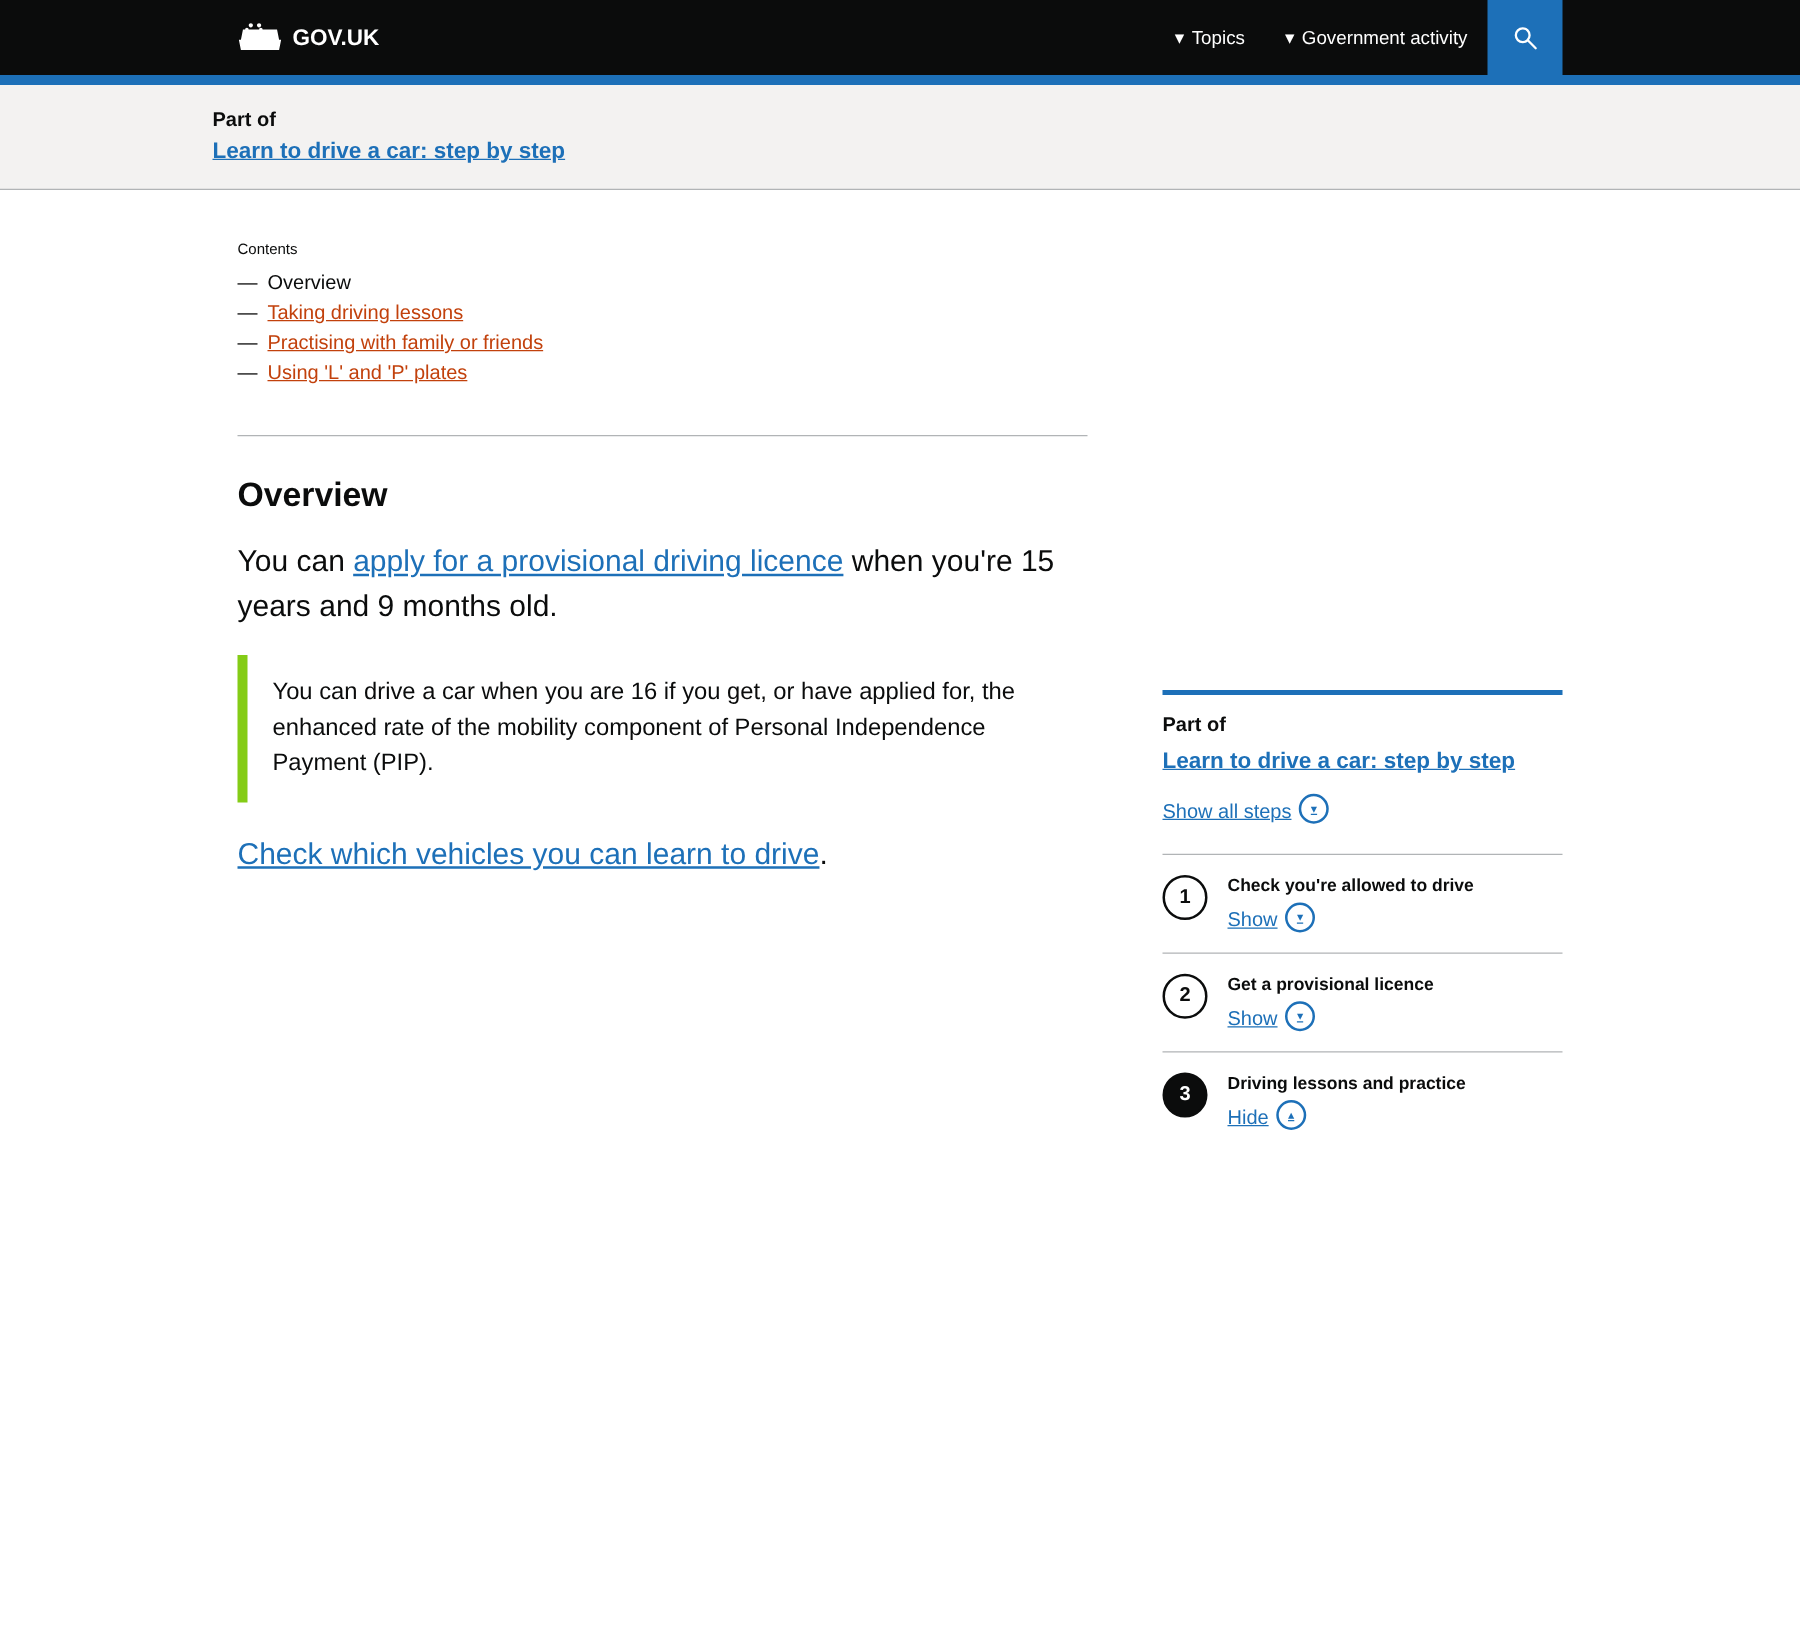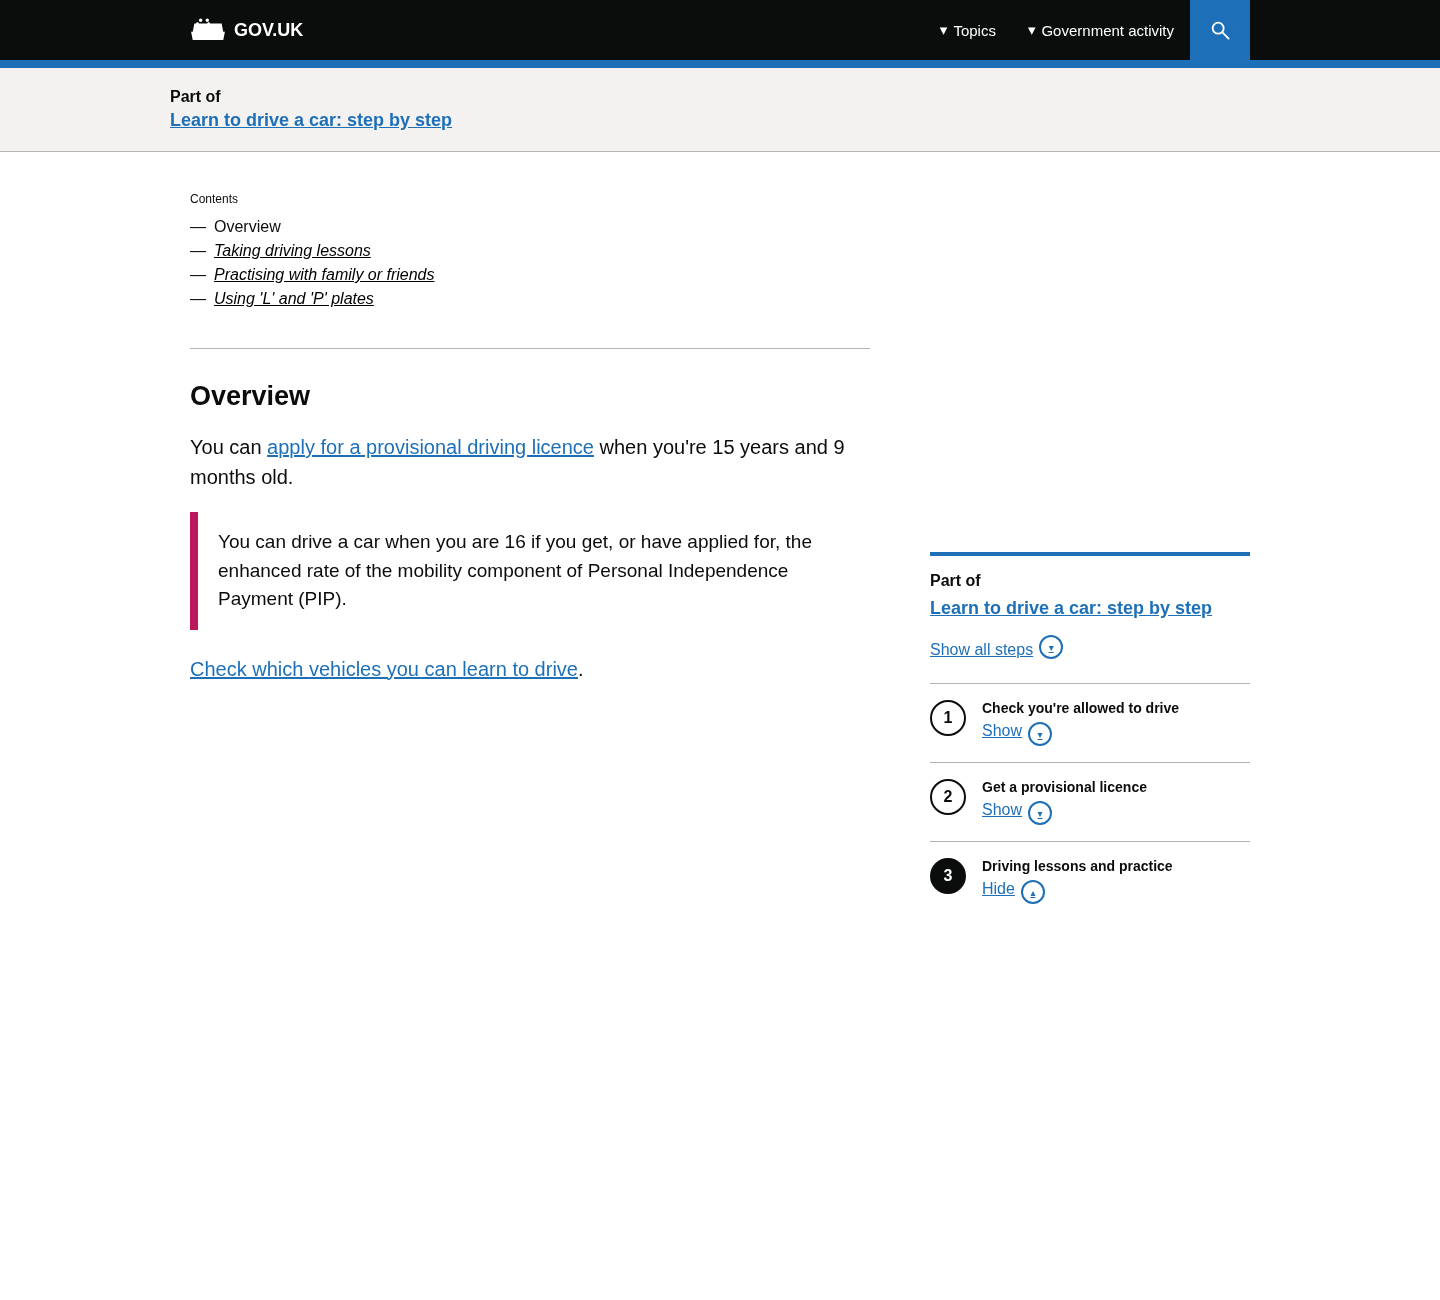--- a/index.html
+++ b/index.html
@@ -31,52 +31,52 @@
 
     
     .page-title { font-size: 48px; font-weight: 700; line-height: 1.1; margin-bottom: 40px; color: #0b0c0c; }
 
     
     .contents-section { margin-bottom: 40px; }
     .contents-heading { font-size: 12px; color: #0b0c0c; margin-bottom: 12px; }
     .contents-list { list-style: none; padding: 0; }
     .contents-list li { display: flex; align-items: baseline; gap: 8px; margin-bottom: 6px; font-size: 16px; }
     .contents-dash { color: #0b0c0c; font-weight: 400; }
-    .contents-list a { color: #000000; text-decoration: underline; font-style: italic; }
+    .contents-list a { color: #c2410c; text-decoration: underline; }
     .contents-list .current { color: #0b0c0c; text-decoration: none; }
 
     
     .section-divider { border: none; border-top: 1px solid #b1b4b6; margin-bottom: 32px; }
 
     
     .section-heading { font-size: 27px; font-weight: 700; margin-bottom: 20px; }
 
     
-    .body-text { font-size: 20px; line-height: 1.5; margin-bottom: 20px; color: #0b0c0c; }
+    .body-text { font-size: 24px; line-height: 1.5; margin-bottom: 20px; color: #0b0c0c; }
     .body-text a { color: #1d70b8; text-decoration: underline; }
 
     
-    .callout-box { border-left: 8px solid #be185d; padding: 16px 20px; margin-bottom: 24px; background: #fff; }
+    .callout-box { border-left: 8px solid #84cc16; padding: 16px 20px; margin-bottom: 24px; background: #fff; }
     .callout-box p { font-size: 19px; line-height: 1.5; color: #0b0c0c; }
 
     
     .sidebar-part-of { border-top: 4px solid #1d70b8; padding-top: 16px; margin-bottom: 20px; }
     .sidebar-part-label { font-size: 16px; font-weight: 700; color: #0b0c0c; margin-bottom: 8px; }
     .sidebar-part-link { color: #1d70b8; text-decoration: underline; font-size: 18px; font-weight: 700; display: block; margin-bottom: 16px; }
     .show-all-steps { display: flex; align-items: flex-end; gap: 6px; color: #1d70b8; text-decoration: underline; font-size: 16px; cursor: pointer; background: none; border: none; padding: 0; margin-bottom: 24px; }
     .show-all-steps .circle-chevron { width: 24px; height: 24px; border: 2px solid #1d70b8; border-radius: 50%; display: flex; align-items: center; justify-content: center; font-size: 10px; color: #1d70b8; }
 
     
     .steps-list { list-style: none; padding: 0; }
     .step-item { border-top: 1px solid #b1b4b6; padding: 16px 0; display: flex; gap: 16px; align-items: flex-start; }
     .step-number { width: 36px; height: 36px; border: 2px solid #0b0c0c; border-radius: 50%; display: flex; align-items: center; justify-content: center; font-size: 16px; font-weight: 700; flex-shrink: 0; }
     .step-number.active { background: #0b0c0c; color: #fff; border-color: #0b0c0c; }
     .step-content { flex: 1; }
     .step-title { font-size: 14px; font-weight: 700; margin-bottom: 6px; }
-    .step-toggle { display: flex; align-items: flex-start; gap: 6px; color: #1d70b8; font-size: 16px; text-decoration: underline; cursor: pointer; background: none; border: none; padding: 0; }
+    .step-toggle { display: flex; align-items: flex-end; gap: 6px; color: #1d70b8; font-size: 16px; text-decoration: underline; cursor: pointer; background: none; border: none; padding: 0; }
     .step-toggle .circle-chevron { width: 24px; height: 24px; border: 2px solid #1d70b8; border-radius: 50%; display: flex; align-items: center; justify-content: center; font-size: 10px; }
     .step-toggle .circle-chevron.up { color: #1d70b8; }
   </style>
 </head>
 <body>
 
 <header class="header">
   <div class="header-inner">
     <a class="logo-area" href="#">
 

